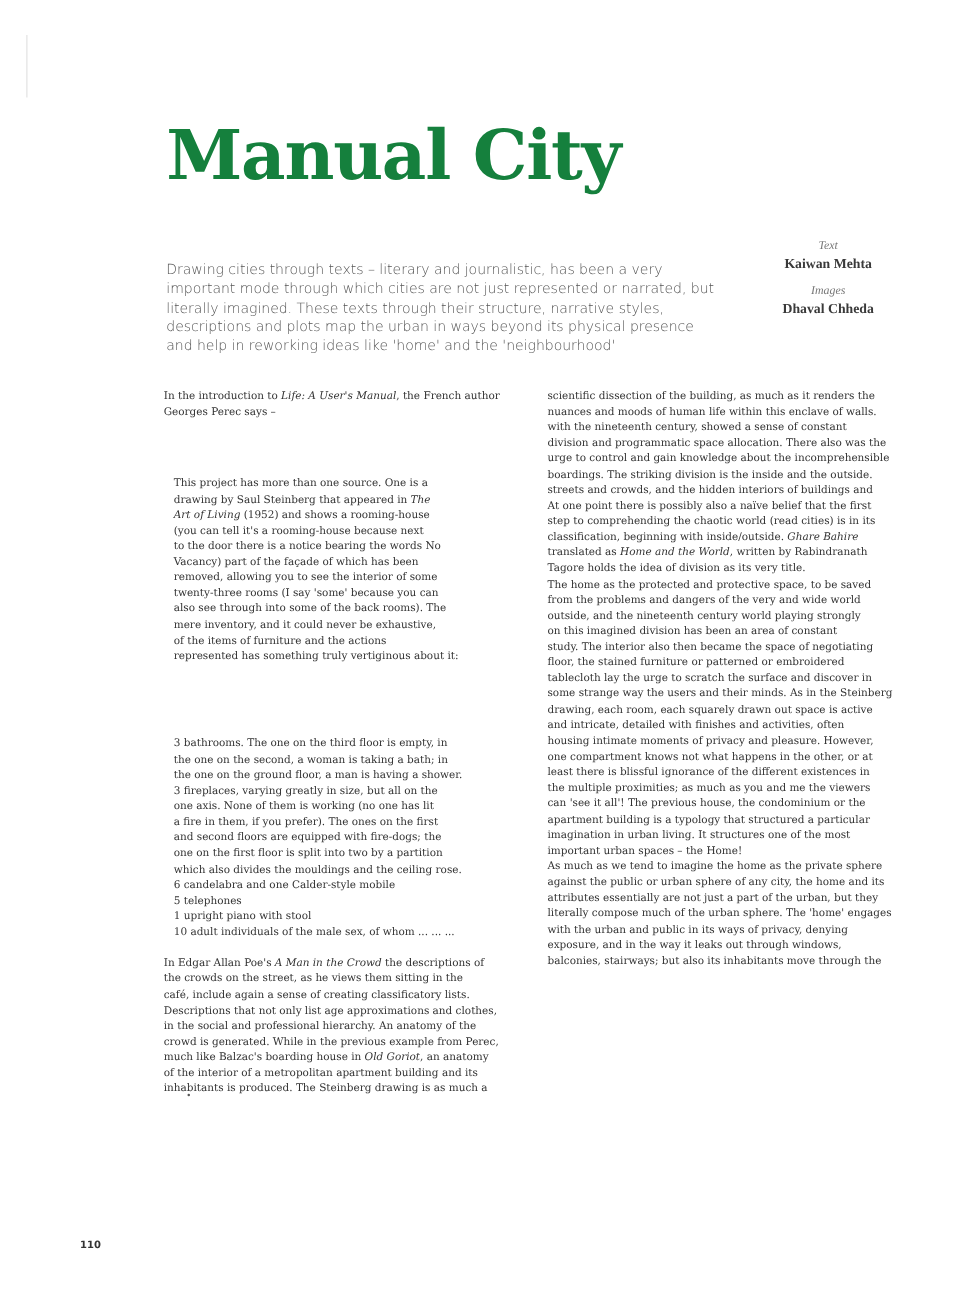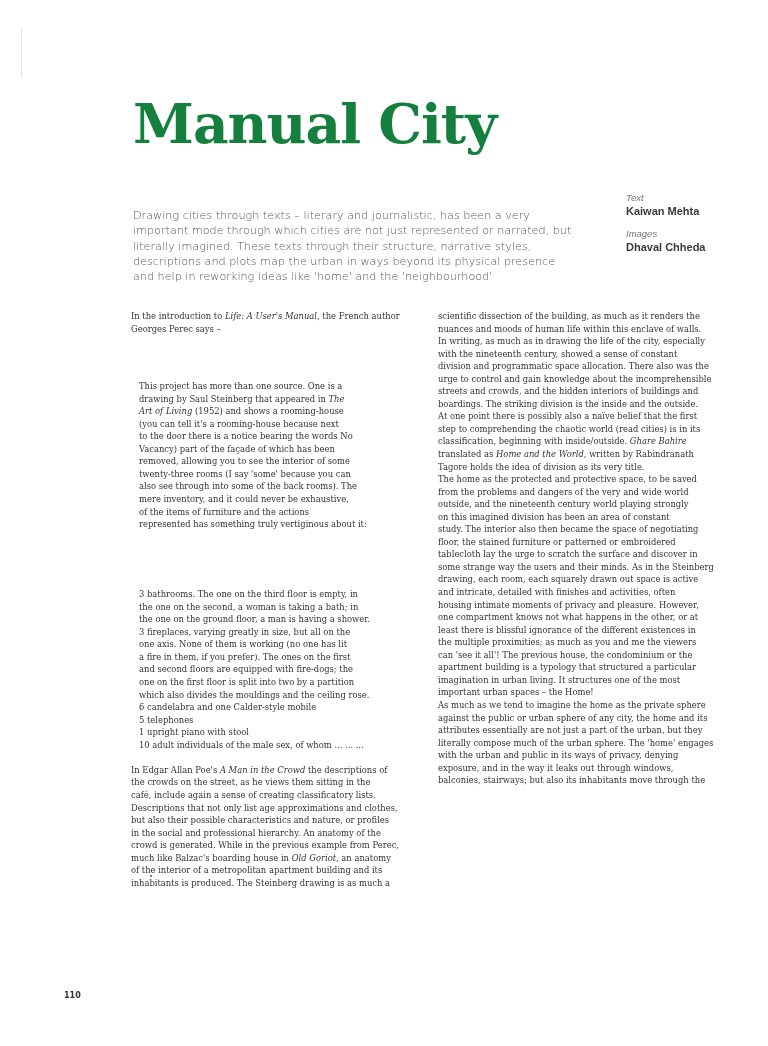--- a/index.html
+++ b/index.html
@@ -1,20 +1,20 @@
 <!DOCTYPE html>
 <html><head>
 <meta charset="utf-8">
 <style>
   html, body { margin: 0; padding: 0; background: #ffffff; }
   body { width: 768px; height: 1046px; position: relative; overflow: hidden; font-family: "DejaVu Serif", serif; color: #2a2a2a; }
   .margin-mark { position: absolute; left: 21px; top: 28px; width: 1px; height: 50px; background: #e4e4e4; }
   .title { position: absolute; left: 133px; top: 94px; margin: 0; font-family: "DejaVu Serif", serif; font-weight: bold; font-size: 55px; letter-spacing: -1px; color: #15803d; line-height: 60px; }
   .intro { position: absolute; left: 133px; top: 208px; width: 440px; font-family: "DejaVu Sans", sans-serif; font-weight: 300; font-size: 11.2px; line-height: 15.3px; color: #555555; margin: 0; }
-  .credits { position: absolute; left: 626px; top: 191px; font-family: Liberation Sans, sans-serif; }
+  .credits { position: absolute; left: 626px; top: 191px; font-family: Liberation Serif, serif; text-align: center; }
   .credit-label { font-style: italic; font-size: 9.5px; color: #777777; line-height: 13px; }
   .credit-name { font-weight: bold; font-size: 11px; color: #3a3a3a; line-height: 15px; margin-bottom: 8px; }
   .col { position: absolute; top: 310px; font-family: "DejaVu Serif", serif; font-size: 8.4px; line-height: 12.55px; color: #333333; }
   .col-left { left: 131px; width: 290px; }
   .col-right { left: 438px; width: 300px; }
   .indent { padding-left: 8px; margin-top: 45px; }
   .gap { height: 12.55px; }
   .line { white-space: nowrap; display: block; }
   .page-number { position: absolute; left: 64px; top: 991px; font-family: "DejaVu Sans", sans-serif; font-weight: bold; font-size: 8px; color: #333333; }
   .stray-dot { position: absolute; left: 150px; top: 875px; width: 2px; height: 2px; background: #555555; border-radius: 1px; }
@@ -70,39 +70,37 @@
       <span class="line">5 telephones</span>
       <span class="line">1 upright piano with stool</span>
       <span class="line">10 adult individuals of the male sex, of whom ... ... ...</span>
     </div>
   <div class="gap"></div>
   <div id="left-poe">
       <span class="line">In Edgar Allan Poe's <em>A Man in the Crowd</em> the descriptions of</span>
       <span class="line">the crowds on the street, as he views them sitting in the</span>
       <span class="line">café, include again a sense of creating classificatory lists.</span>
       <span class="line">Descriptions that not only list age approximations and clothes,</span>
-      <span class="line">but also their possible characteristics and nature, or profiles</span>
       <span class="line">in the social and professional hierarchy. An anatomy of the</span>
       <span class="line">crowd is generated. While in the previous example from Perec,</span>
       <span class="line">much like Balzac's boarding house in <em>Old Goriot</em>, an anatomy</span>
       <span class="line">of the interior of a metropolitan apartment building and its</span>
       <span class="line">inhabitants is produced. The Steinberg drawing is as much a</span>
     </div>
 </div>
 
 <div class="col col-right">
   <div id="right-lines">
       <span class="line">scientific dissection of the building, as much as it renders the</span>
       <span class="line">nuances and moods of human life within this enclave of walls.</span>
-      <span class="line">In writing, as much as in drawing the life of the city, especially</span>
       <span class="line">with the nineteenth century, showed a sense of constant</span>
       <span class="line">division and programmatic space allocation. There also was the</span>
       <span class="line">urge to control and gain knowledge about the incomprehensible</span>
+      <span class="line">boardings. The striking division is the inside and the outside.</span>
       <span class="line">streets and crowds, and the hidden interiors of buildings and</span>
-      <span class="line">boardings. The striking division is the inside and the outside.</span>
       <span class="line">At one point there is possibly also a naïve belief that the first</span>
       <span class="line">step to comprehending the chaotic world (read cities) is in its</span>
       <span class="line">classification, beginning with inside/outside. <em>Ghare Bahire</em></span>
       <span class="line">translated as <em>Home and the World</em>, written by Rabindranath</span>
       <span class="line">Tagore holds the idea of division as its very title.</span>
       <span class="line">The home as the protected and protective space, to be saved</span>
       <span class="line">from the problems and dangers of the very and wide world</span>
       <span class="line">outside, and the nineteenth century world playing strongly</span>
       <span class="line">on this imagined division has been an area of constant</span>
       <span class="line">study. The interior also then became the space of negotiating</span>

